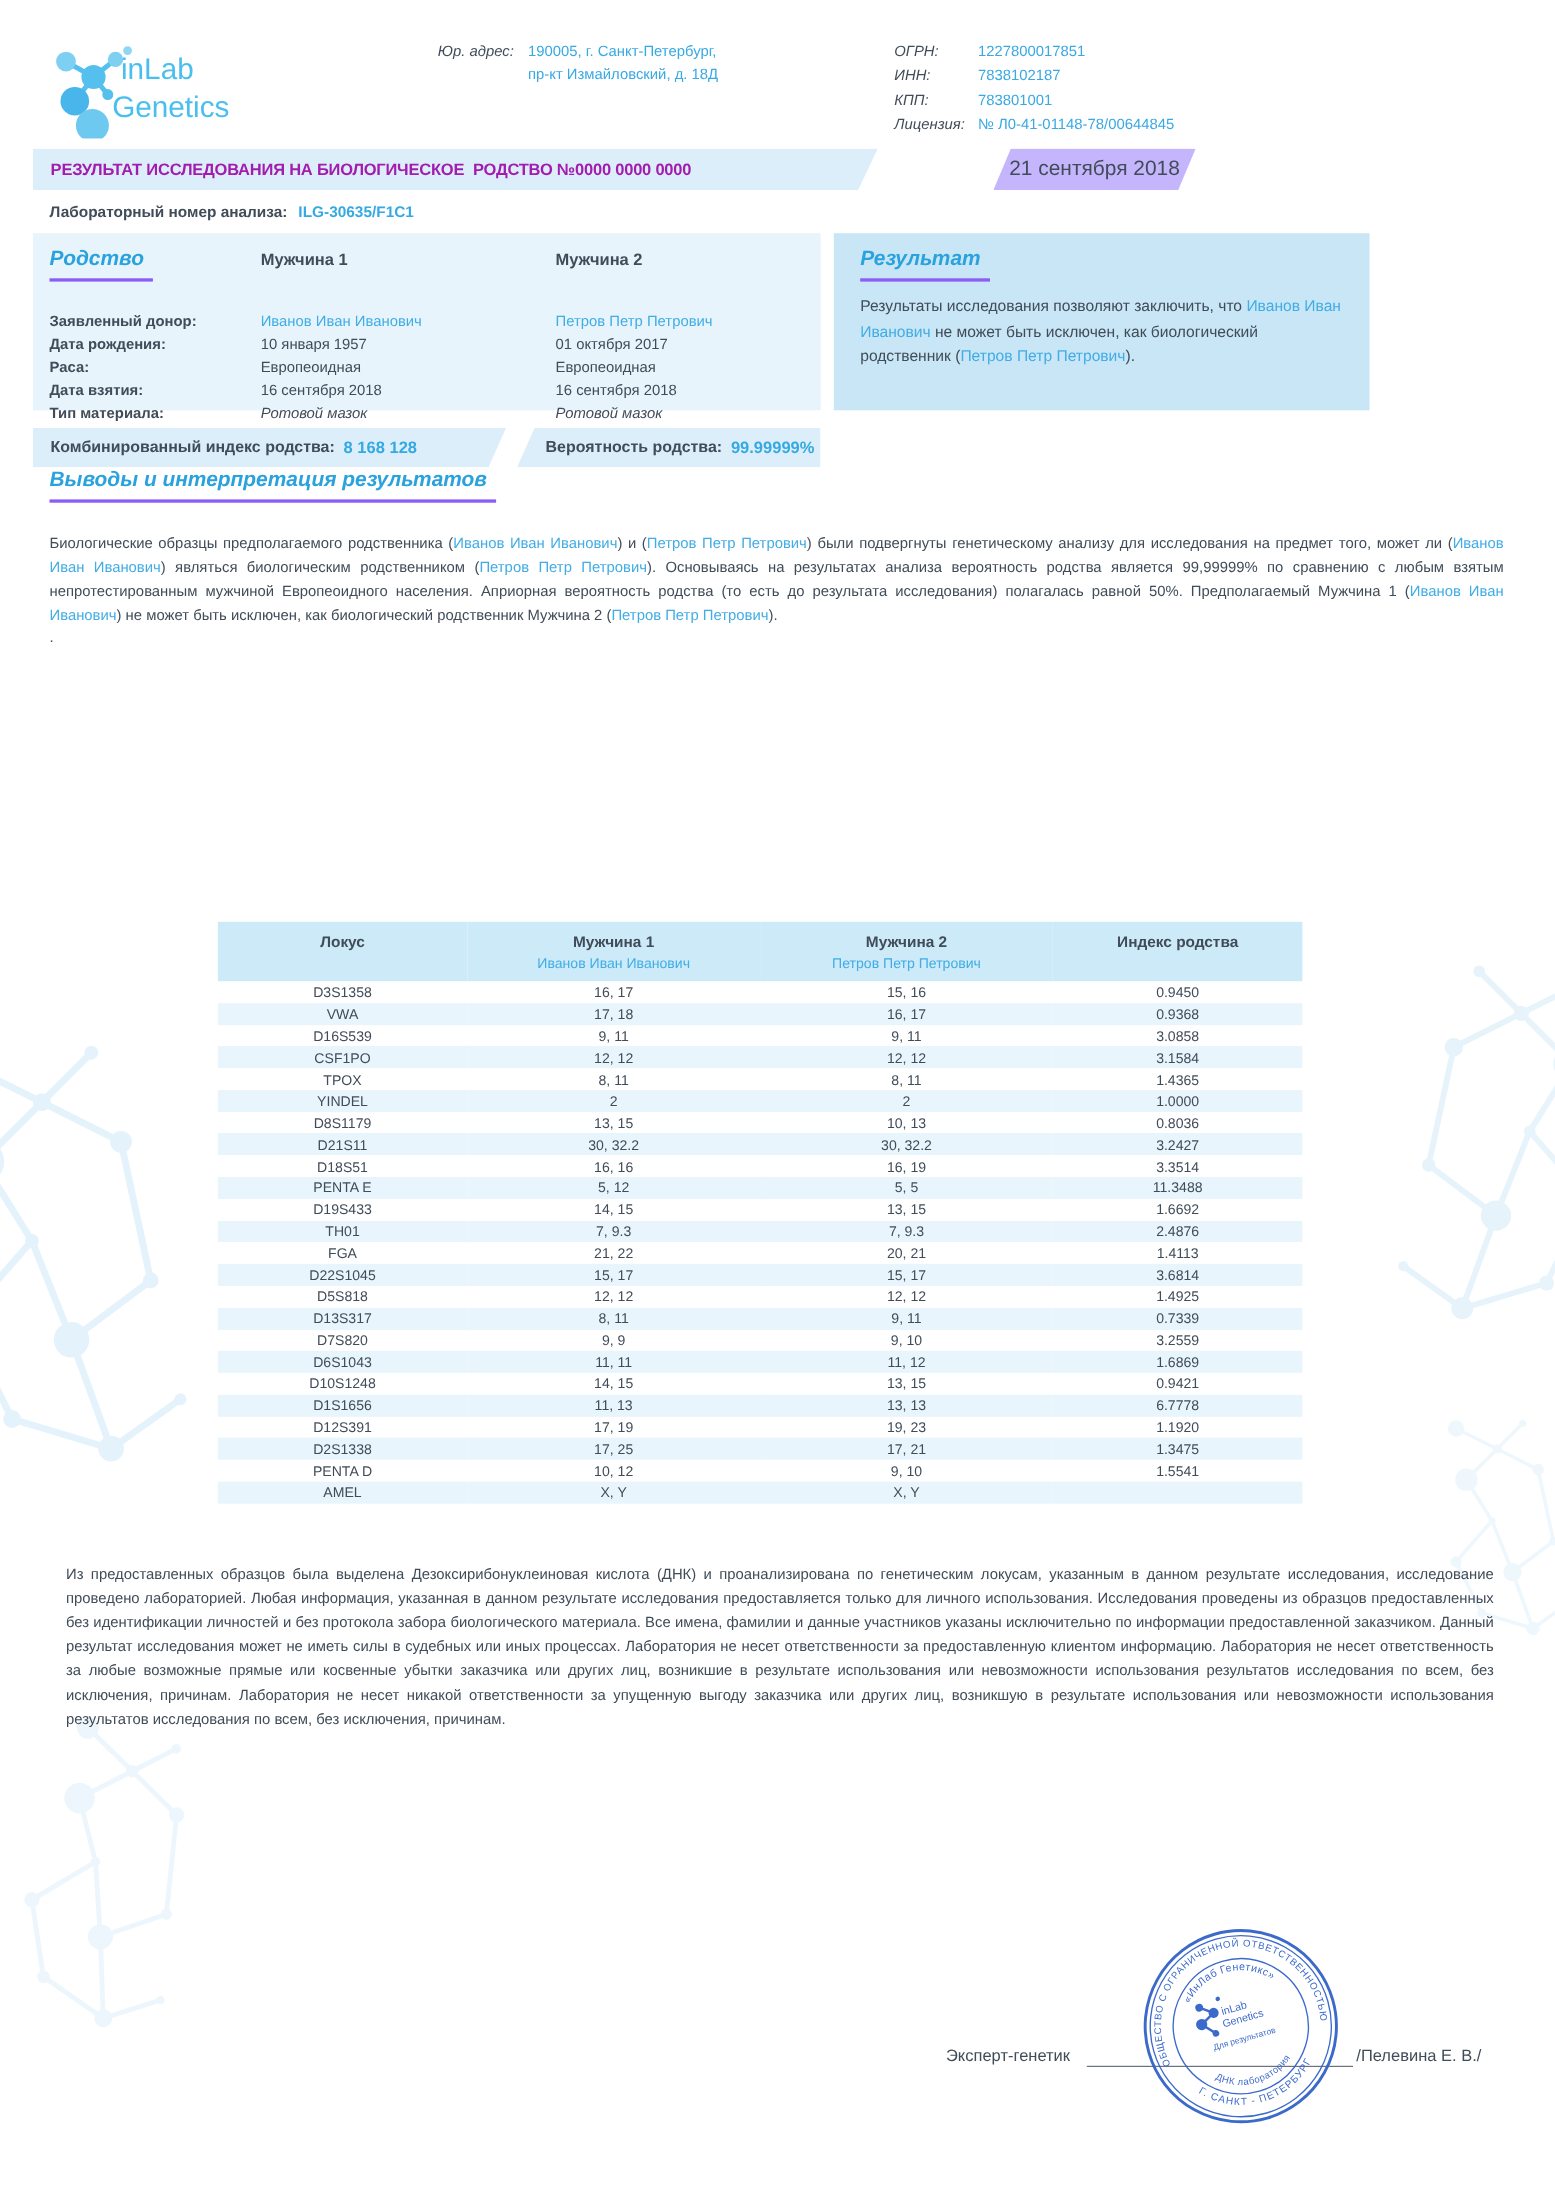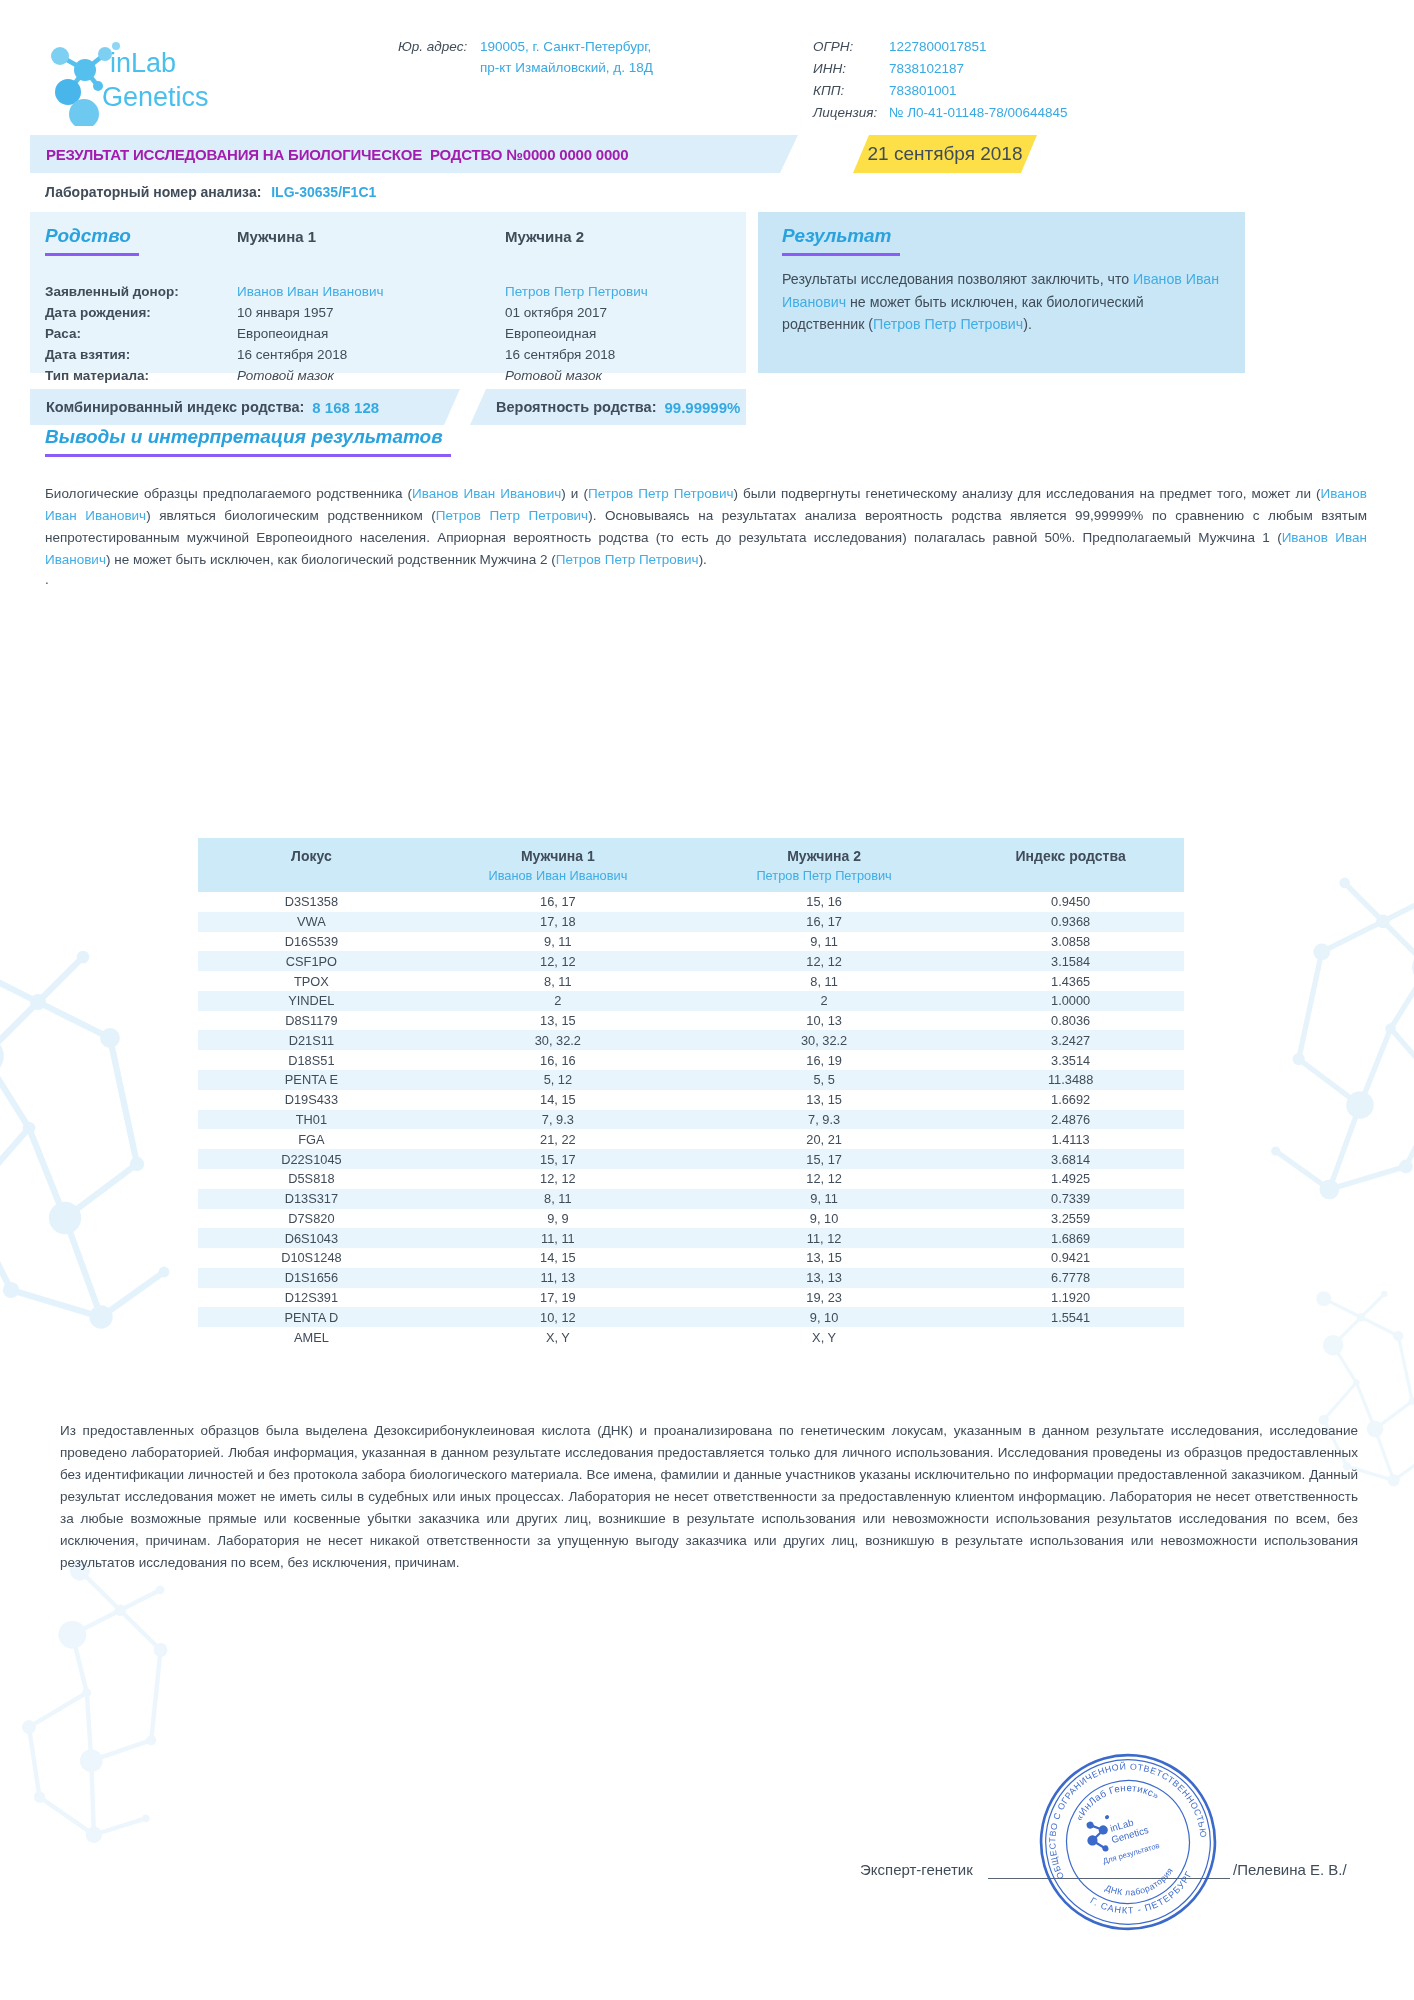--- a/index.html
+++ b/index.html
@@ -14,21 +14,21 @@
   .addr-val{color:#38a9e2;}
   .registry{position:absolute;left:813px;top:36px;font-size:13.5px;line-height:22px;}
   .reg-row{display:flex;}
   .reg-label{font-style:italic;width:76px;color:#414c59;}
   .reg-val{color:#38a9e2;}
   
   .title-band{position:absolute;left:30px;top:135px;width:768px;height:38px;background:#dceefa;
       clip-path:polygon(0 0,100% 0,calc(100% - 18px) 100%,0 100%);
       display:flex;align-items:center;padding-left:16px;box-sizing:border-box;}
   .title-band span{color:#a21caf;font-weight:bold;font-size:15px;white-space:pre;letter-spacing:-0.2px;}
-  .date-band{position:absolute;left:853px;top:135px;width:184px;height:38px;background:#fde047;
+  .date-band{position:absolute;left:903px;top:135px;width:184px;height:38px;background:#c4b5fd;
       clip-path:polygon(16px 0,100% 0,calc(100% - 16px) 100%,0 100%);
       display:flex;align-items:center;justify-content:center;font-size:19px;color:#414c59;}
   .lab-row{position:absolute;left:45px;top:184px;font-size:14px;font-weight:bold;}
   .lab-value{color:#35a9e2;margin-left:6px;}
   
   .kinship-panel{position:absolute;left:30px;top:212px;width:716px;height:161px;background:#e8f4fc;
       box-sizing:border-box;padding:13px 0 0 15px;}
   .kin-grid{display:grid;grid-template-columns:192px 268px 1fr;}
   .section-heading{display:inline-block;color:#2aa2dd;font-size:19px;font-weight:bold;font-style:italic;
       border-bottom:3px solid #8b5cf6;padding-bottom:6px;padding-right:8px;}
@@ -374,20 +374,26 @@
         <td>6.7778</td>
       </tr>
 
       <tr>
         <td>D12S391</td>
         <td>17, 19</td>
         <td>19, 23</td>
         <td>1.1920</td>
       </tr>
 
+      <tr>
+        <td>D2S1338</td>
+        <td>17, 25</td>
+        <td>17, 21</td>
+        <td>1.3475</td>
+      </tr>
 
       <tr>
         <td>PENTA D</td>
         <td>10, 12</td>
         <td>9, 10</td>
         <td>1.5541</td>
       </tr>
 
       <tr>
         <td>AMEL</td>

